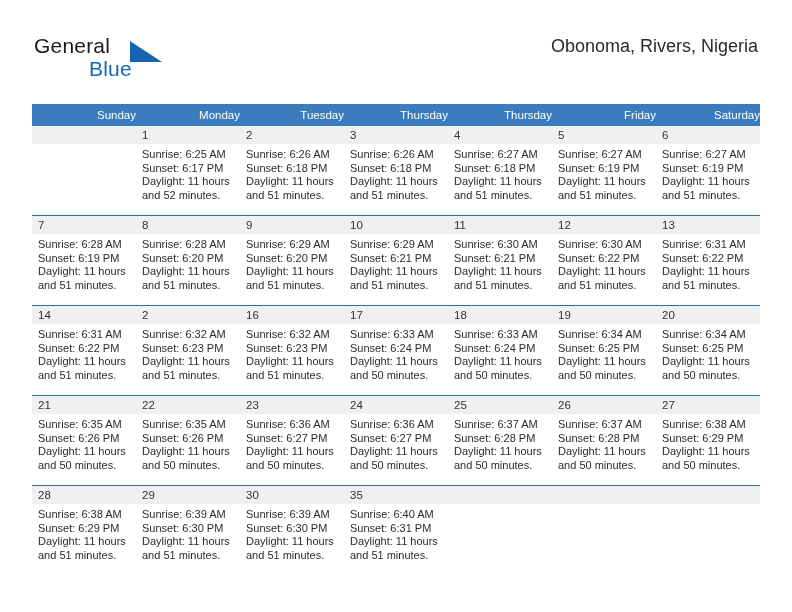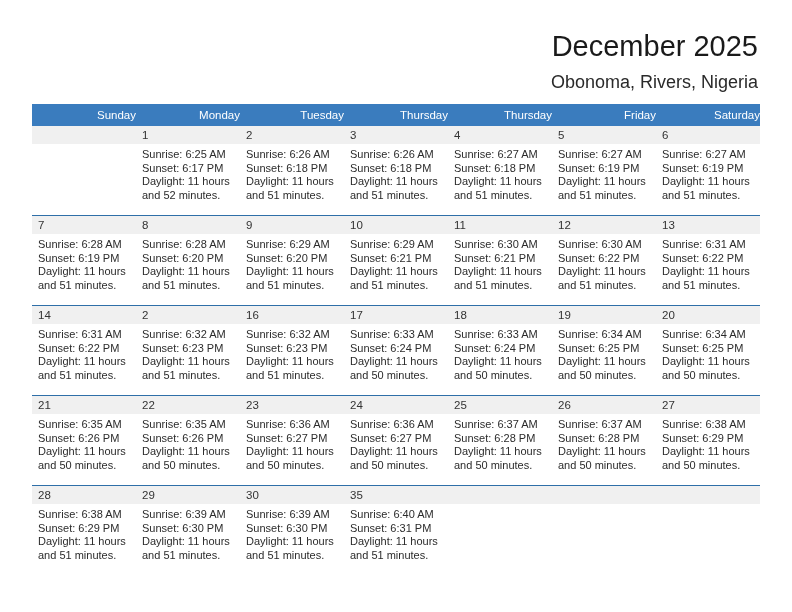--- a/index.html
+++ b/index.html
@@ -146,23 +146,27 @@
   }
   .details div { white-space: nowrap; }
 </style>
 </head>
 <body>
 
 <div class="page">
 
   <div class="header">
 
+    <div class="brand">
+      <span class="brand-general">General</span>
+      <span class="brand-triangle"></span>
+      <span class="brand-blue">Blue</span>
+    </div>
 
     <div class="title-block">
-      <div class="month-title">December 2025</div>
       <div class="location">Obonoma, Rivers, Nigeria</div>
     </div>
 
   </div>
 
   <div class="calendar">
     <table class="cal">
       <colgroup>
         <col>
           <col>

